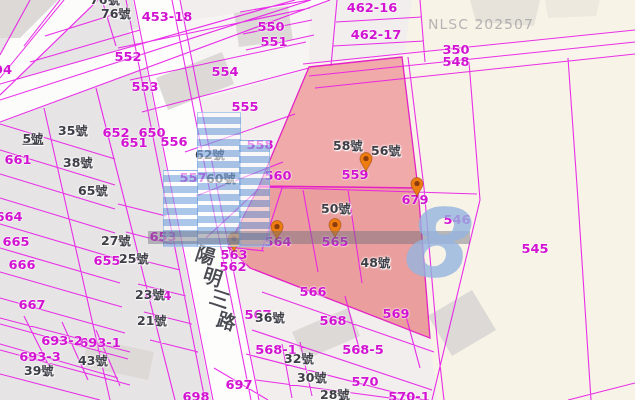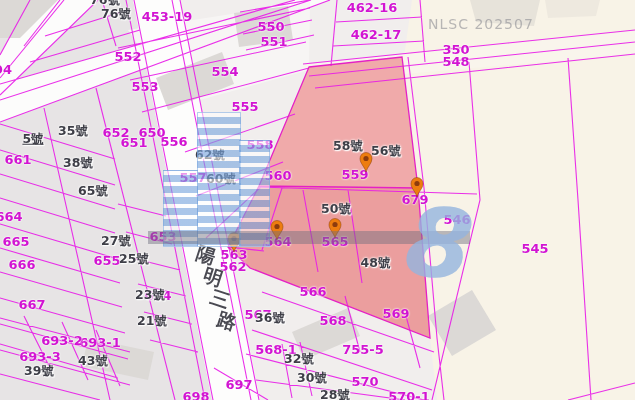--- a/index.html
+++ b/index.html
@@ -82,42 +82,42 @@
       M262 292 L434 352 M252 330 L432 390 M246 354 L424 400 M256 380 L405 400
       M345 296 L360 352 M406 316 L420 368 M300 342 L312 396 M282 344 L292 398
       M214 368 L268 400
       M240 12 L310 0 M243 34 L312 20 M246 50 L314 35"></path>
     <path fill="none" stroke="#e520c5" stroke-width="1.3" d="
       M309 67 L402 57 L418 188 L259 186 Z
       M259 186 L418 188 L430 338 L250 268 L228 247 Z"></path>
   </svg>
 
   <div id="labels">
-      <span class="lbl parcel" style="left: 167px; top: 16px;">453-19</span>
+      <span class="lbl parcel" style="left: 167px; top: 16px;">453-18</span>
       <span class="lbl parcel" style="left: 271px; top: 26px;">550</span>
       <span class="lbl parcel" style="left: 274px; top: 41px;">551</span>
       <span class="lbl parcel" style="left: 128px; top: 56px;">552</span>
       <span class="lbl parcel" style="left: 145px; top: 86px;">553</span>
       <span class="lbl parcel" style="left: 225px; top: 71px;">554</span>
       <span class="lbl parcel" style="left: 245px; top: 106px;">555</span>
       <span class="lbl parcel" style="left: 174px; top: 141px;">556</span>
       <span class="lbl parcel" style="left: 193px; top: 177px;">557</span>
       <span class="lbl parcel" style="left: 260px; top: 144px;">558</span>
       <span class="lbl parcel" style="left: 355px; top: 174px;">559</span>
       <span class="lbl parcel" style="left: 278px; top: 175px;">560</span>
       <span class="lbl parcel" style="left: 233px; top: 266px;">562</span>
       <span class="lbl parcel" style="left: 234px; top: 254px;">563</span>
       <span class="lbl parcel" style="left: 278px; top: 241px;">564</span>
       <span class="lbl parcel" style="left: 335px; top: 241px;">565</span>
       <span class="lbl parcel" style="left: 313px; top: 291px;">566</span>
       <span class="lbl parcel" style="left: 258px; top: 314px;">567</span>
       <span class="lbl parcel" style="left: 333px; top: 320px;">568</span>
       <span class="lbl parcel" style="left: 396px; top: 313px;">569</span>
       <span class="lbl parcel" style="left: 276px; top: 349px;">568-1</span>
-      <span class="lbl parcel" style="left: 363px; top: 349px;">755-5</span>
+      <span class="lbl parcel" style="left: 363px; top: 349px;">568-5</span>
       <span class="lbl parcel" style="left: 365px; top: 381px;">570</span>
       <span class="lbl parcel" style="left: 409px; top: 396px;">570-1</span>
       <span class="lbl parcel" style="left: 535px; top: 248px;">545</span>
       <span class="lbl parcel" style="left: 457px; top: 219px;">546</span>
       <span class="lbl parcel" style="left: 415px; top: 199px;">679</span>
       <span class="lbl parcel" style="left: 456px; top: 61px;">548</span>
       <span class="lbl parcel" style="left: 456px; top: 49px;">350</span>
       <span class="lbl parcel" style="left: 152px; top: 132px;">650</span>
       <span class="lbl parcel" style="left: 134px; top: 142px;">651</span>
       <span class="lbl parcel" style="left: 116px; top: 132px;">652</span>

